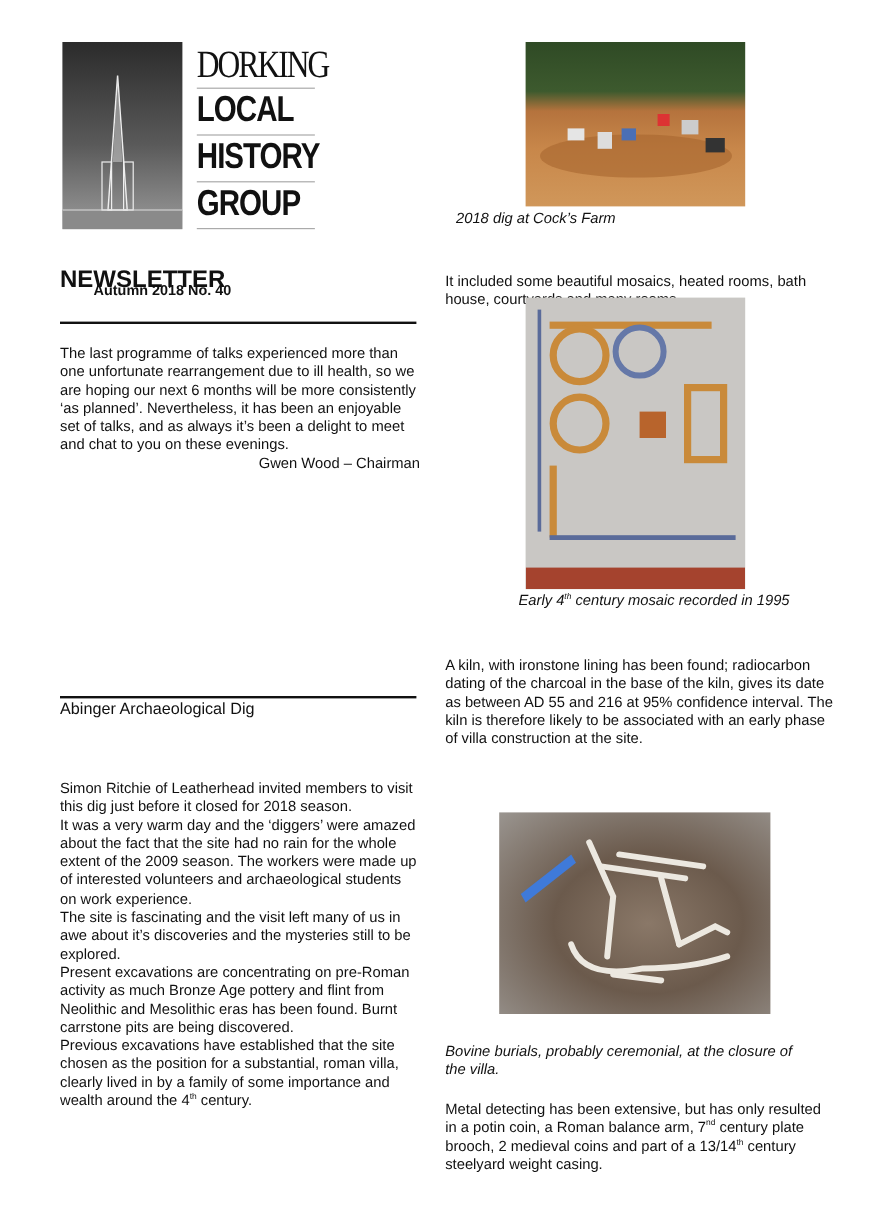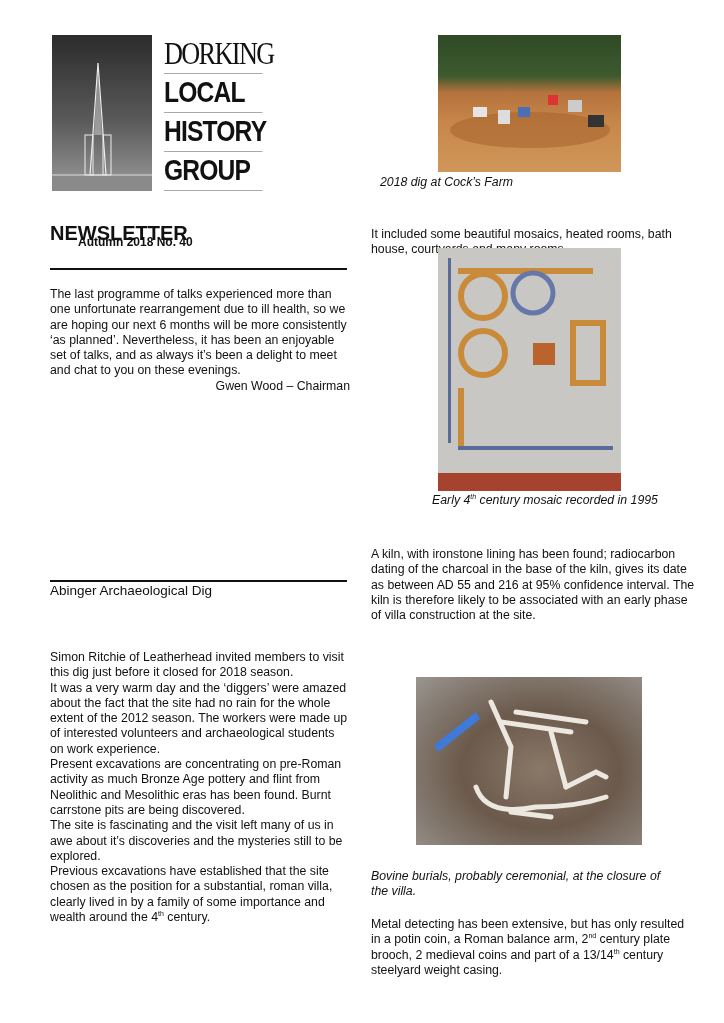--- a/index.html
+++ b/index.html
@@ -52,23 +52,23 @@
 
 <div class="abs col-left body-text" style="top:287px;">
   <p>The last programme of talks experienced more than one unfortunate rearrangement due to ill health, so we are hoping our next 6 months will be more consistently ‘as planned’.  Nevertheless, it has been an enjoyable set of talks, and as always it’s been a delight to meet and chat to you on these evenings.</p>
   <p class="sig">Gwen Wood – Chairman</p>
 </div>
 <div class="abs rule" style="top:580px;"></div>
 <div class="abs section-h col-left" style="top:583px;">Abinger Archaeological Dig</div>
 
 <div class="abs col-left body-text" style="top:650px;">
   <p>Simon Ritchie of Leatherhead invited members to visit this dig just before it closed for 2018 season.</p>
-  <p>It was a very warm day and the ‘diggers’ were amazed about the fact that the site had no rain for the whole extent of the 2012 season.  The workers were made up of interested volunteers and archaeological students on work experience.</p>
+  <p>It was a very warm day and the ‘diggers’ were amazed about the fact that the site had no rain for the whole extent of the 2009 season.  The workers were made up of interested volunteers and archaeological students on work experience.</p>
+  <p>The site is fascinating and the visit left many of us in awe about it’s discoveries and the mysteries still to be explored.</p>
   <p>Present excavations are concentrating on pre-Roman activity as much Bronze Age pottery and flint from Neolithic and Mesolithic eras has been found. Burnt carrstone pits are being discovered.</p>
-  <p>The site is fascinating and the visit left many of us in awe about it’s discoveries and the mysteries still to be explored.</p>
   <p><span>Previous excavations have established that the site chosen as the position for a substantial, roman villa, clearly lived in by a family of some importance and wealth around the</span> <span>4</span><sup>th</sup><span> century.</span></p>
 </div>
 
 <div class="photo" style="left:438px; top:35px; width:183px; height:137px; background:linear-gradient(#2f4a25 0%, #3d5a2e 30%, #b5733d 42%, #c8874a 65%, #d0975a 100%);">
   <svg width="183" height="137">
     <ellipse cx="92" cy="95" rx="80" ry="18" fill="#a6652f" opacity="0.6"></ellipse>
     <rect x="35" y="72" width="14" height="10" fill="#e5e5e5"></rect>
     <rect x="60" y="75" width="12" height="14" fill="#ddd"></rect>
     <rect x="80" y="72" width="12" height="10" fill="#4a6fb5"></rect>
     <rect x="110" y="60" width="10" height="10" fill="#d33"></rect>
@@ -108,13 +108,13 @@
       <path d="M100,35 L170,45"></path>
       <path d="M135,55 L150,110"></path>
       <path d="M60,110 Q70,140 120,130 Q160,130 190,120"></path>
       <path d="M150,110 L180,95 L190,100"></path>
       <path d="M95,135 L135,140"></path>
     </g>
   </svg>
 </div>
 <div class="abs caption col-right" style="top:847px; width:300px;">Bovine burials, probably ceremonial, at the closure of the villa.</div>
 
-<div class="abs col-right body-text" style="top:895px; width:325px;"><span>Metal detecting has been extensive, but has only resulted in a potin coin, a Roman balance arm, 2</span><sup>nd</sup><span> century plate brooch, 2 medieval coins and part of a 13/14</span><sup>th</sup><span> century steelyard weight casing.</span></div>
+<div class="abs col-right body-text" style="top:895px; width:325px;"><span>Metal detecting has been extensive, but has only resulted in a potin coin, a Roman balance arm, 7</span><sup>nd</sup><span> century plate brooch, 2 medieval coins and part of a 13/14</span><sup>th</sup><span> century steelyard weight casing.</span></div>
 
 </body></html>

